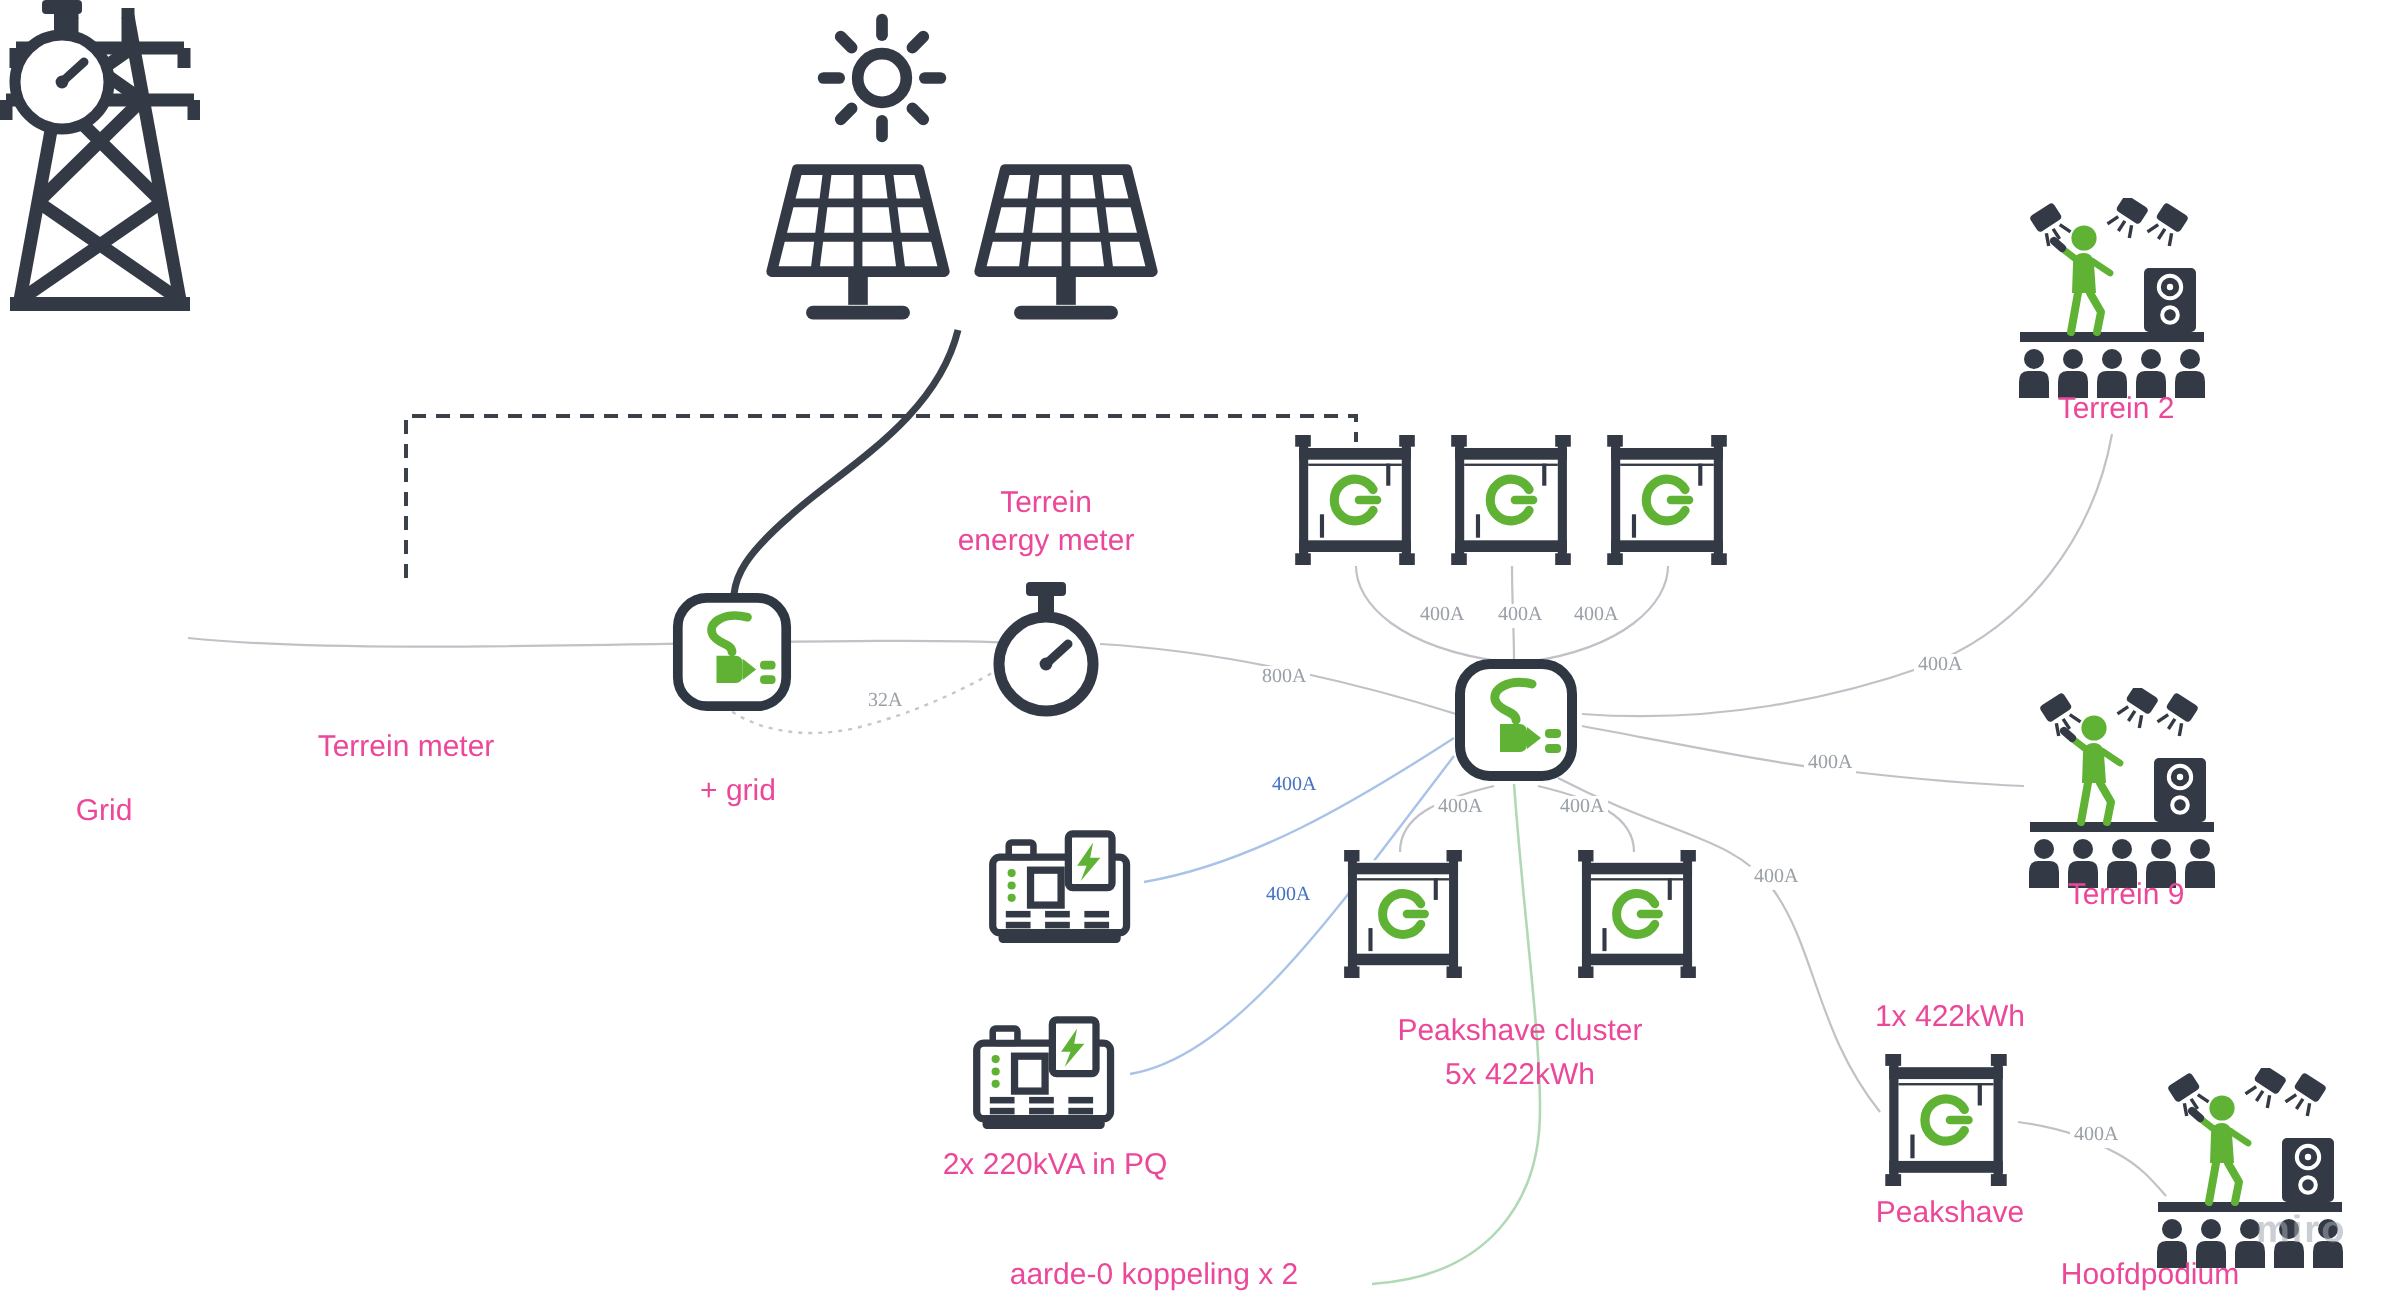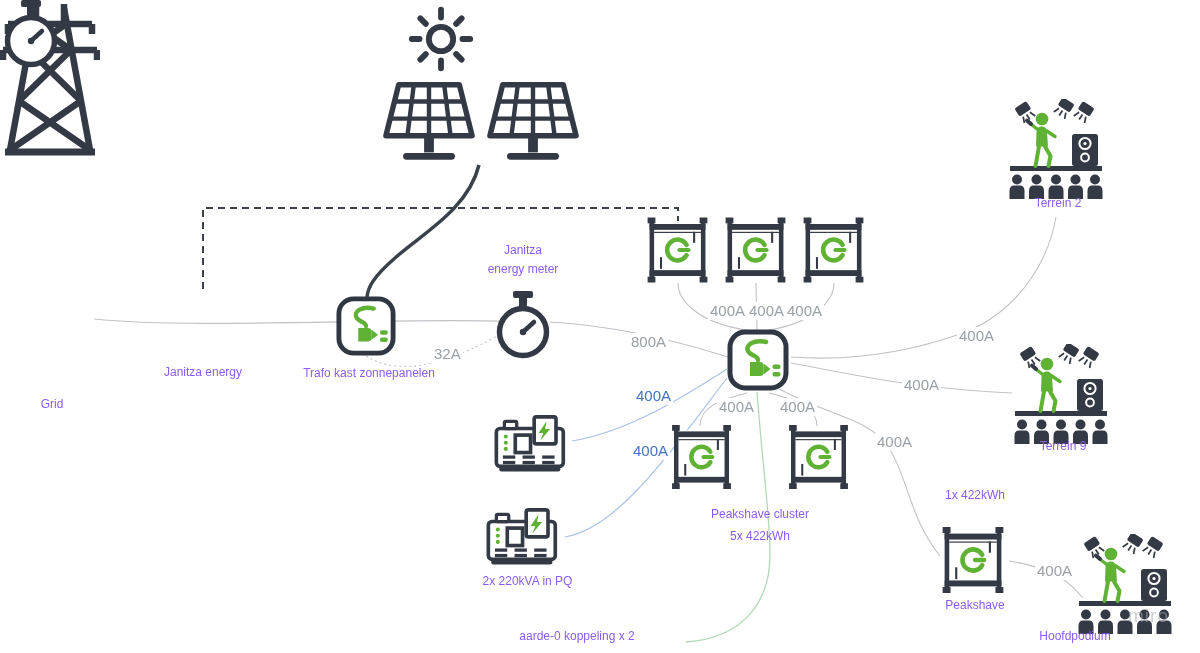--- a/index.html
+++ b/index.html
@@ -1,23 +1,23 @@
 <!DOCTYPE html>
 <html><head>
 <meta charset="utf-8">
 <style>
   html,body{margin:0;padding:0;background:#fff;}
   .canvas{position:relative;width:1200px;height:653px;background:#fff;overflow:hidden;
           font-family:"Liberation Sans",sans-serif;}
   svg.edges{position:absolute;left:0;top:0;z-index:1;}
   .icon{position:absolute;z-index:2;}
-  .lbl{position:absolute;z-index:3;font-size:12px;color:#8b5cf6;text-align:center;line-height:1.25;}
-  .amp{position:absolute;z-index:3;font-size:15px;color:#9aa0a8;background:#fff;padding:0 2px;line-height:1.2;}
+  .lbl{position:absolute;z-index:3;font-size:15px;color:#ec4899;text-align:center;line-height:1.25;}
+  .amp{position:absolute;z-index:3;font-size:10px;color:#9aa0a8;background:#fff;padding:0 2px;line-height:1.2;font-family:Liberation Serif, serif;}
   .amp.blue{color:#4472c4;}
-  .watermark{position:absolute;z-index:4;font-size:19px;font-weight:400;letter-spacing:1px;
+  .watermark{position:absolute;z-index:4;font-size:19px;font-weight:700;letter-spacing:1px;
              color:rgba(160,166,173,0.55);}
 </style>
 </head>
 <body>
 
 <div class="canvas">
 
   <svg width="0" height="0" style="position:absolute" aria-hidden="true">
     <defs>
       <g id="sym-light">
@@ -224,29 +224,29 @@
         <use href="#sym-stage"></use>
       </svg></div>
   <div class="icon" style="left:1013px;top:344px"><svg width="96" height="100">
         <use href="#sym-stage"></use>
       </svg></div>
   <div class="icon" style="left:1077px;top:534px"><svg width="96" height="100">
         <use href="#sym-stage"></use>
       </svg></div>
 
   <div class="lbl" style="left:8px;top:397px;width:88px">Grid</div>
-  <div class="lbl" style="left:138px;top:365px;width:130px">Janitza energy</div>
-  <div class="lbl" style="left:264px;top:366px;width:210px">Trafo kast zonnepanelen</div>
-  <div class="lbl" style="left:458px;top:243px;width:130px">Janitza</div>
+  <div class="lbl" style="left:138px;top:365px;width:130px">Terrein meter</div>
+  <div class="lbl" style="left:264px;top:387px;width:210px">+ grid</div>
+  <div class="lbl" style="left:458px;top:243px;width:130px">Terrein</div>
   <div class="lbl" style="left:458px;top:262px;width:130px">energy meter</div>
   <div class="lbl" style="left:680px;top:507px;width:160px">Peakshave cluster</div>
   <div class="lbl" style="left:680px;top:529px;width:160px">5x 422kWh</div>
   <div class="lbl" style="left:455px;top:574px;width:145px">2x 220kVA in PQ</div>
   <div class="lbl" style="left:496px;top:629px;width:162px">aarde-0 koppeling x 2</div>
-  <div class="lbl" style="left:920px;top:488px;width:110px">1x 422kWh</div>
+  <div class="lbl" style="left:920px;top:500px;width:110px">1x 422kWh</div>
   <div class="lbl" style="left:920px;top:598px;width:110px">Peakshave</div>
   <div class="lbl" style="left:1012px;top:196px;width:92px">Terrein 2</div>
   <div class="lbl" style="left:1017px;top:439px;width:92px">Terrein 9</div>
   <div class="lbl" style="left:1016px;top:629px;width:118px">Hoofdpodium</div>
 
   <div class="amp" style="left:708px;top:302px">400A</div>
   <div class="amp" style="left:747px;top:302px">400A</div>
   <div class="amp" style="left:785px;top:302px">400A</div>
   <div class="amp" style="left:629px;top:333px">800A</div>
   <div class="amp" style="left:432px;top:345px">32A</div>

